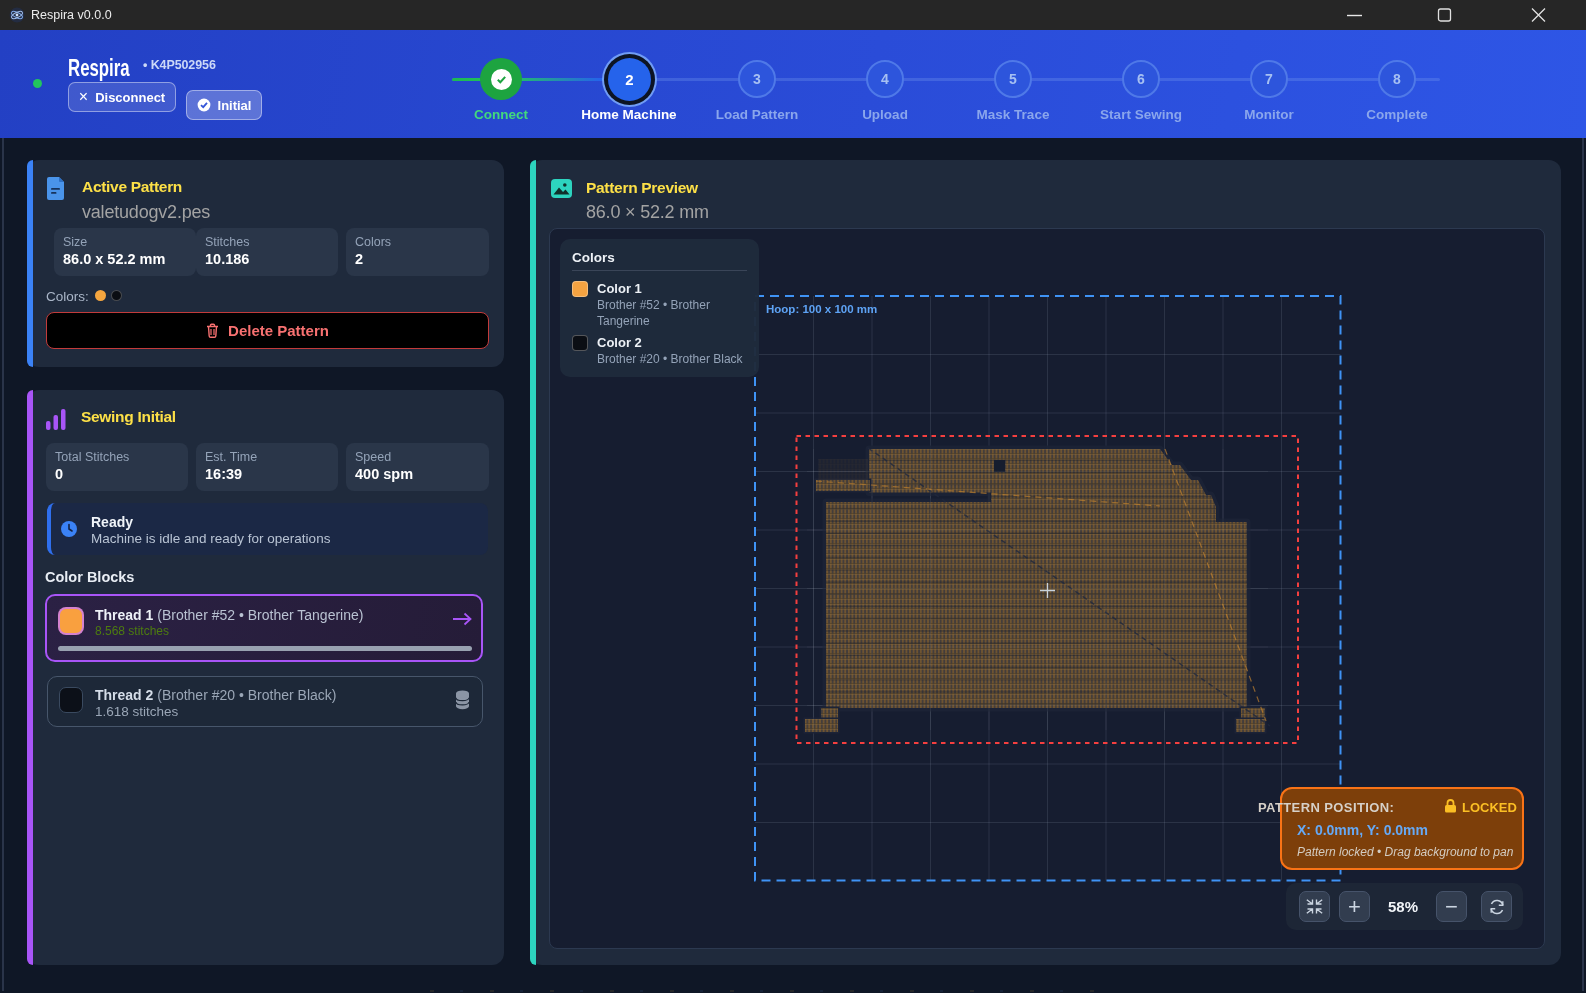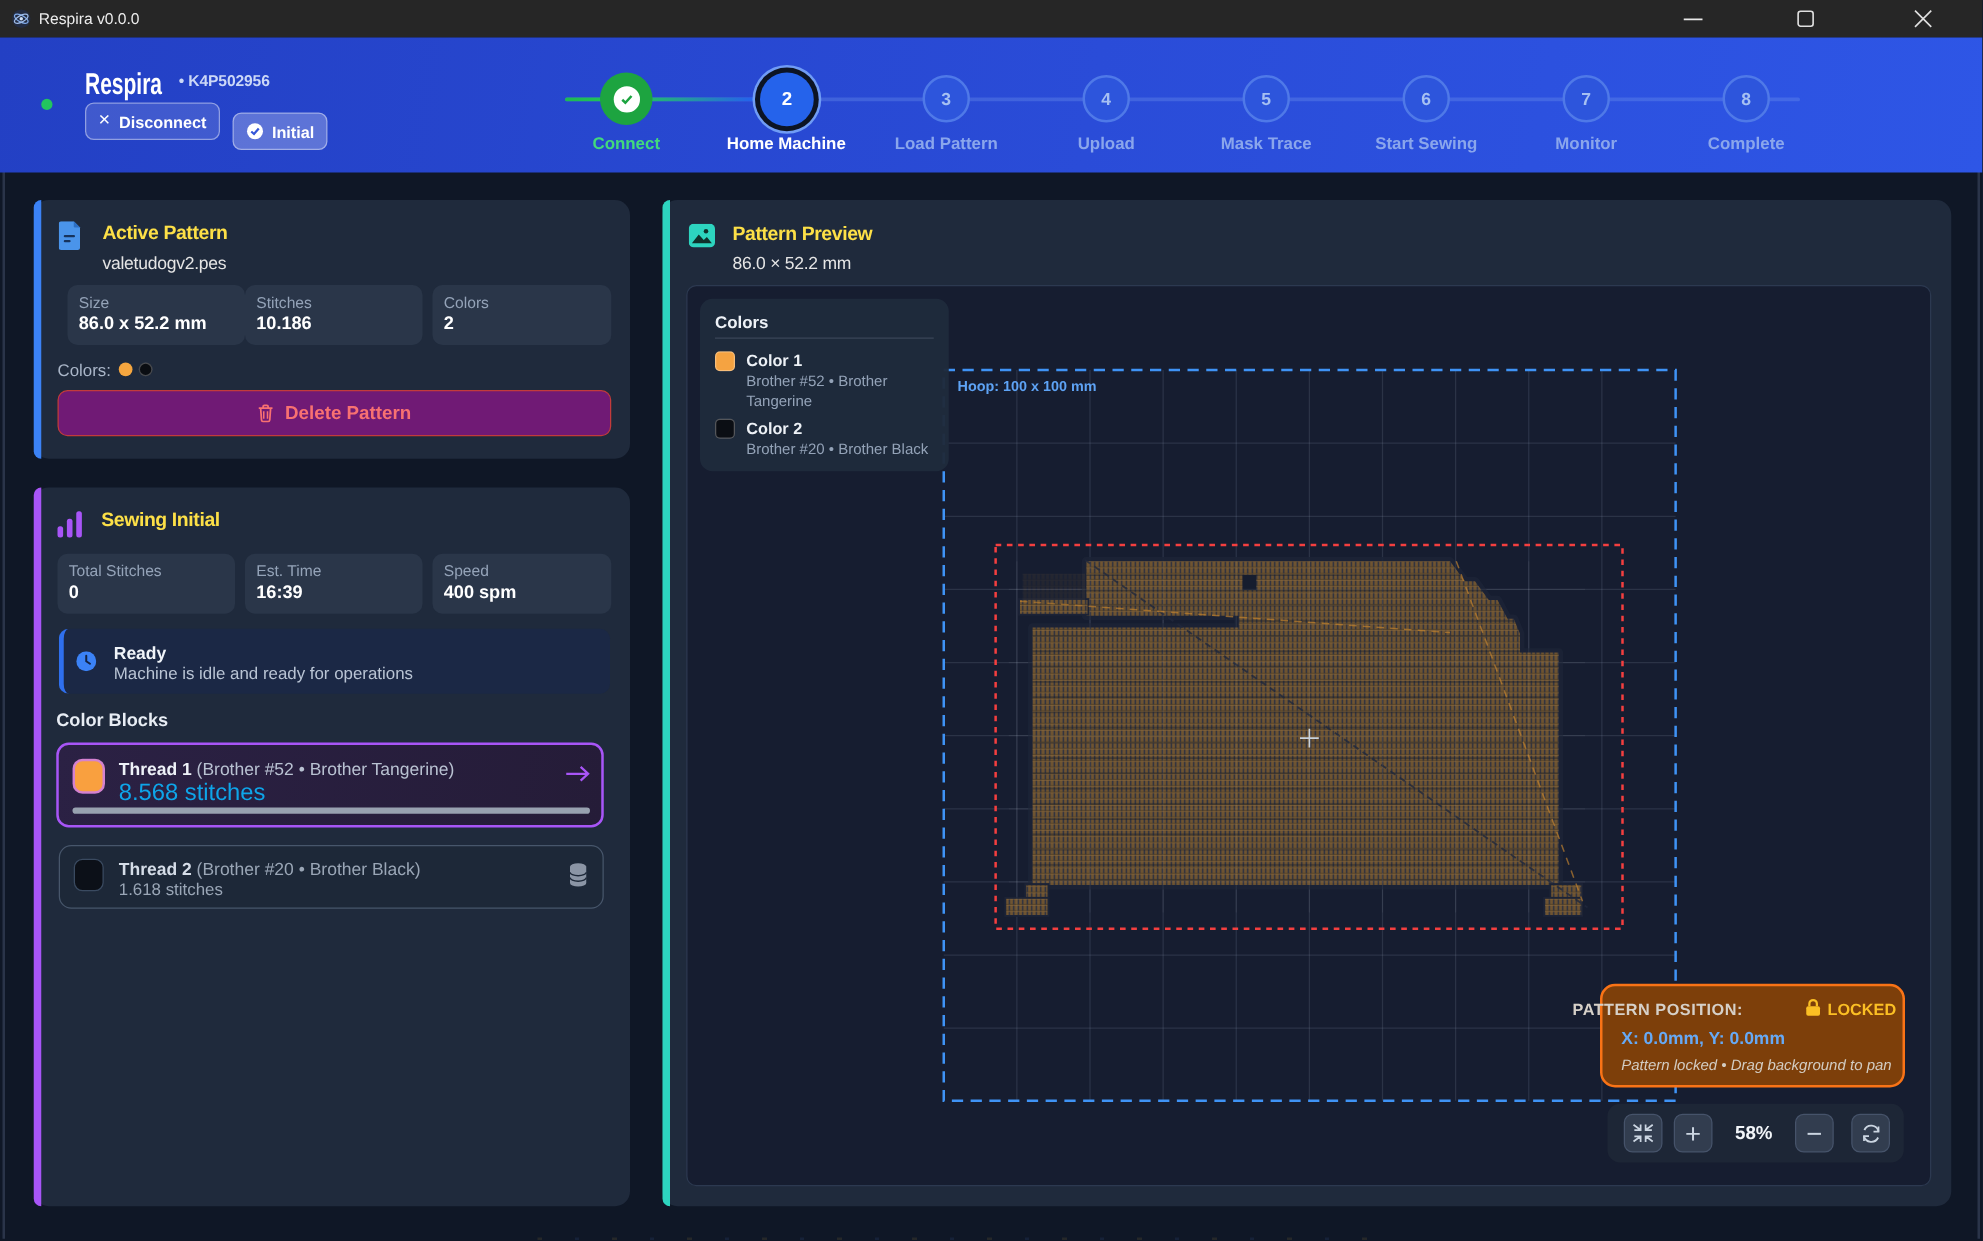--- a/index.html
+++ b/index.html
@@ -11,21 +11,21 @@
 .brand{position:absolute;left:68px;top:24px;font-size:24px;font-weight:bold;color:#fff;transform:scaleX(.70);transform-origin:left top}
 .serial{position:absolute;font-size:12.5px;font-weight:600;color:#ccd8f7;letter-spacing:-.1px}
 .hbtn{position:absolute;top:82px;height:30px;border-radius:7px;border:1px solid rgba(255,255,255,.42);color:#fff;font-weight:bold;font-size:13px;display:flex;align-items:center;justify-content:center;gap:7px}
 .sline{position:absolute;left:452px;top:77.5px;width:988px;height:3.5px;background:rgba(120,155,240,.30);border-radius:2px}
 .sline2{position:absolute;left:452px;top:77.5px;width:156px;height:3.5px;background:linear-gradient(90deg,#1db954 0%,#22c55e 35%,#2563eb 95%);border-radius:2px}
 .st{position:absolute;width:38px;height:38px;border-radius:50%;display:flex;align-items:center;justify-content:center;font-weight:bold;font-size:14px;background:#2d55dc;border:2px solid #4f79e8;color:#a6c0f2}
 .slb{position:absolute;top:107px;transform:translateX(-50%);font-size:13.5px;font-weight:bold;color:#8aa6ec;white-space:nowrap}
 .card{position:absolute;background:#1f2a3c;border-radius:12px}
 .acc{position:absolute;left:0;top:0;bottom:0;width:6px;border-radius:12px 0 0 12px}
 .h2{position:absolute;font-size:15.5px;font-weight:bold;color:#fde047;letter-spacing:-.3px}
-.sub{position:absolute;font-size:14px;color:#e5e5e5;letter-spacing:-.2px}
+.sub{position:absolute;font-size:18px;color:#a3a3a3;letter-spacing:-.2px}
 .sbox{position:absolute;width:142px;height:48px;background:#2a3649;border-radius:8px;padding:7px 9px}
 .sbox .l{font-size:12.5px;color:#94a3b8}
 .sbox .v{font-size:14.5px;font-weight:bold;color:#fff;margin-top:2px}
 .cv{position:absolute;left:549px;top:228px;width:996px;height:721px;background:#161d30;border:1px solid #2c3950;border-radius:8px}
 .ovl{position:absolute;left:560px;top:239px;width:199px;height:138px;background:rgba(31,42,60,.97);border-radius:10px}
 .pp{position:absolute;left:1280px;top:787px;width:244px;height:83px;background:#7d3f0a;border:2px solid #f97316;border-radius:12px}
 .zb{position:absolute;left:1286px;top:883px;width:237px;height:47px;background:rgba(30,39,54,.96);border-radius:10px}
 .zbtn{position:absolute;top:891px;width:31px;height:31px;background:#323d4f;border:1px solid #46536a;border-radius:7px;display:flex;align-items:center;justify-content:center;color:#cbd5e1;font-size:20px}
 </style></head>
 <body>
@@ -111,21 +111,21 @@
     <div class="l">Stitches</div>
     <div class="v">10.186</div>
   </div>
 <div class="sbox" style="left:346px;top:228px;width:143px">
     <div class="l">Colors</div>
     <div class="v">2</div>
   </div>
 <div class="abs" style="left:46px;top:289px;font-size:13.5px;color:#aab6c8">Colors:</div>
 <div class="abs" style="left:95px;top:290px;width:11px;height:11px;border-radius:50%;background:#f5a63f"></div>
 <div class="abs" style="left:111px;top:290px;width:11px;height:11px;border-radius:50%;background:#0a0d12;border:1px solid rgba(255,255,255,.25)"></div>
-<div class="abs" style="left:46px;top:312px;width:443px;height:37px;border:1.5px solid #c23b3b;background:#701a75;border-radius:8px;display:flex;align-items:center;justify-content:center;gap:9px;color:#f87171;font-weight:bold;font-size:15px">
+<div class="abs" style="left:46px;top:312px;width:443px;height:37px;border:1.5px solid #c23b3b;background:#000000;border-radius:8px;display:flex;align-items:center;justify-content:center;gap:9px;color:#f87171;font-weight:bold;font-size:15px">
  <svg width="13" height="15" viewBox="0 0 13 15">
       <path d="M1 3.5 h11 M4.5 3.5 v-1.2 a1 1 0 0 1 1 -1 h2 a1 1 0 0 1 1 1 v1.2 M2.5 3.5 l.7 9.5 a1.3 1.3 0 0 0 1.3 1.2 h4 a1.3 1.3 0 0 0 1.3 -1.2 l.7 -9.5" fill="none" stroke="#f87171" stroke-width="1.4"></path>
       <path d="M5 6 v6 M8 6 v6" stroke="#f87171" stroke-width="1.2"></path>
     </svg>
  Delete Pattern</div>
 
 <div class="card" style="left:27px;top:390px;width:477px;height:575px">
  <div class="acc" style="background:#a855f7"></div>
 </div>
 <svg class="abs" style="left:45px;top:408px" width="23" height="23" viewBox="0 0 23 23">
@@ -151,21 +151,21 @@
     <circle cx="8" cy="8" r="8" fill="#3b82f6"></circle>
     <path d="M8 3.5 V8 L11 10" fill="none" stroke="#132243" stroke-width="1.6" stroke-linecap="round"></path>
   </svg>
 <div class="abs" style="left:91px;top:514px;font-size:14px;font-weight:bold;color:#f0f4f9">Ready</div>
 <div class="abs" style="left:91px;top:531px;font-size:13.5px;color:#b9c4d4">Machine is idle and ready for operations</div>
 <div class="abs" style="left:45px;top:569px;font-size:14.5px;font-weight:bold;color:#e8edf4">Color Blocks</div>
 
 <div class="abs" style="left:45px;top:594px;width:438px;height:68px;border:2px solid #a855f7;border-radius:10px;background:linear-gradient(100deg,#2b2144,#251c38)"></div>
 <div class="abs" style="left:58px;top:607px;width:26px;height:28px;border-radius:8px;background:#f9a03f;border:2px solid rgba(200,120,255,.75)"></div>
 <div class="abs" style="left:95px;top:607px;font-size:14px;color:#b9c2d2"><b style="color:#eef2f8">Thread 1</b> (Brother #52 • Brother Tangerine)</div>
-<div class="abs" style="left:95px;top:624px;font-size:19px;color:#0ea5e9">8.568 stitches</div>
+<div class="abs" style="left:95px;top:624px;font-size:12px;color:#4d7c0f">8.568 stitches</div>
 <svg class="abs" style="left:452px;top:612px" width="20" height="14" viewBox="0 0 20 14">
     <path d="M1 7 H18 M12.5 1.5 L18.5 7 L12.5 12.5" fill="none" stroke="#a855f7" stroke-width="1.8"></path>
   </svg>
 <div class="abs" style="left:58px;top:646px;width:414px;height:5px;background:#98a1b0;border-radius:3px"></div>
 
 <div class="abs" style="left:47px;top:676px;width:436px;height:51px;border:1.5px solid #47566b;border-radius:10px;background:#1d2838"></div>
 <div class="abs" style="left:59px;top:687px;width:24px;height:26px;border-radius:7px;background:#0c1018;border:1.5px solid #3a4a60"></div>
 <div class="abs" style="left:95px;top:687px;font-size:14px;color:#9aa6b6"><b style="color:#d5dde8">Thread 2</b> (Brother #20 • Brother Black)</div>
 <div class="abs" style="left:95px;top:704px;font-size:13.5px;color:#9aa6b6">1.618 stitches</div>
 <svg class="abs" style="left:455px;top:690px" width="15" height="20" viewBox="0 0 15 20">

